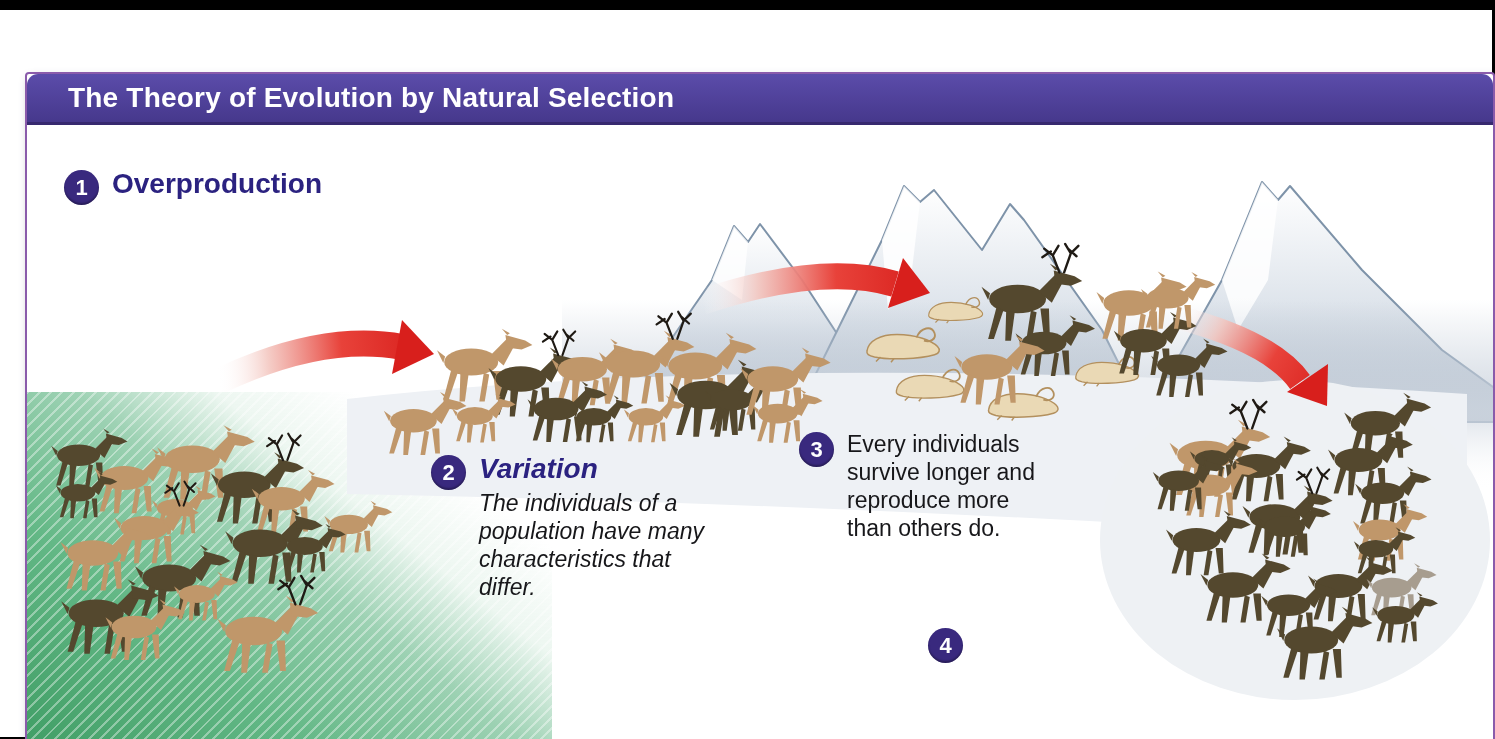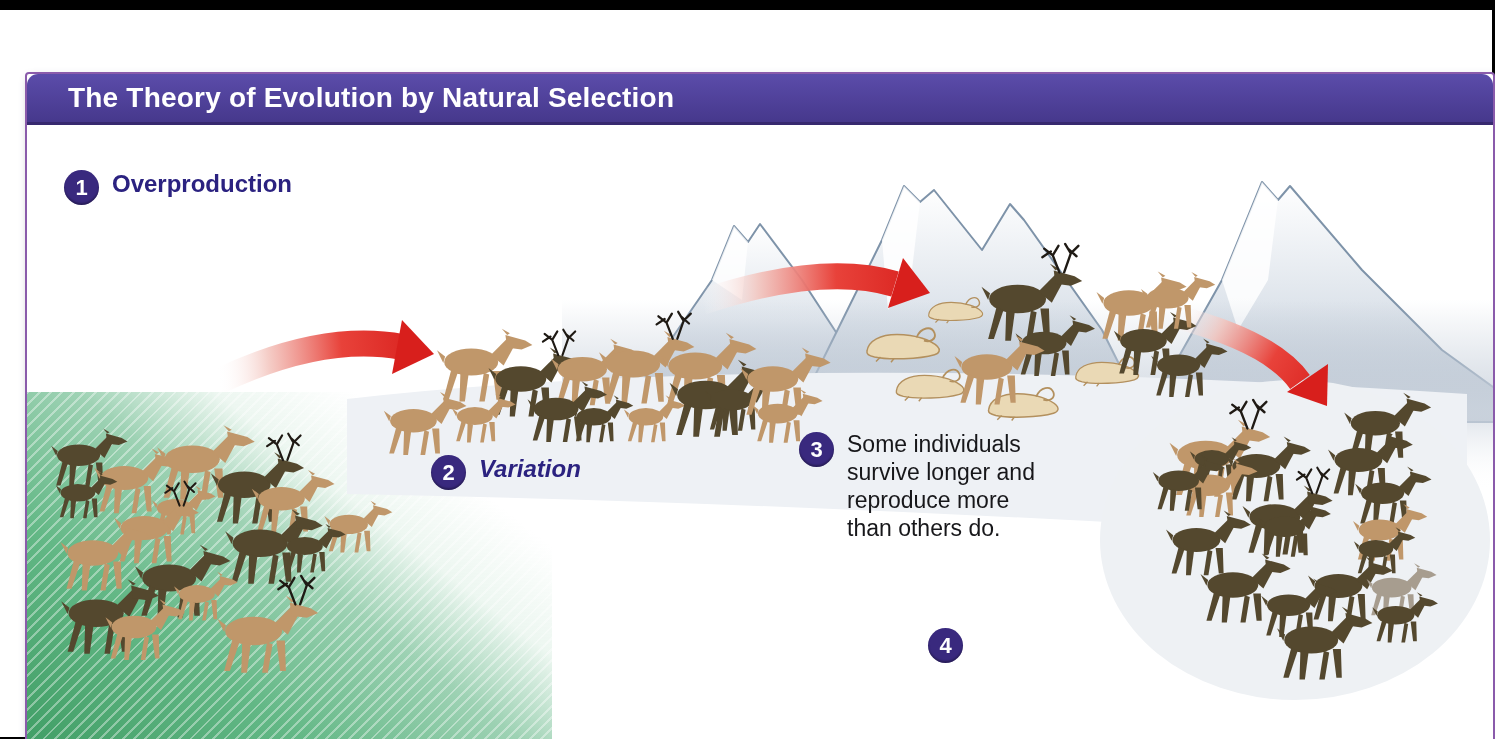--- a/index.html
+++ b/index.html
@@ -20,21 +20,21 @@
            repeating-linear-gradient(135deg, rgba(255,255,255,.38) 0 2px, rgba(255,255,255,0) 2px 8px),
            linear-gradient(38deg,#3f9d64 0%,#63b886 30%,#9ed2b4 52%,rgba(222,240,229,.55) 66%,rgba(255,255,255,0) 80%);}
   .mountains{position:absolute;left:535px;top:86px;width:935px;height:330px;z-index:1;}
   .terrain{position:absolute;left:0;top:0;width:1466px;height:684px;z-index:2;}
   .arrows{position:absolute;left:0;top:0;width:1466px;height:684px;z-index:3;}
   .herds{position:absolute;left:0;top:0;width:1466px;height:684px;z-index:4;}
   .step{position:absolute;display:flex;gap:13px;z-index:6;}
   .badge{flex:0 0 auto;width:35px;height:35px;border-radius:50%;background:#39297e;color:#fff;
          font-weight:bold;font-size:22px;line-height:35px;text-align:center;margin-top:2px;
          box-shadow:inset 0 -2px 2px rgba(0,0,0,.3);}
-  .step-heading{display:block;color:#2b2280;font-weight:bold;font-size:24px;line-height:31px;margin-bottom:5px;}
+  .step-heading{display:block;color:#2b2280;font-weight:bold;font-size:28px;line-height:31px;margin-bottom:5px;}
   .step-body{white-space:pre-line;color:#17171a;font-size:23px;line-height:28px;}
   .step.inline .step-heading{display:inline;margin:0;}
   .step.inline .step-body{display:inline;}
   .s1{left:37px;top:94px;}   .s1 .step-text{width:280px;}
   .s2{left:404px;top:379px;} .s2 .step-text{width:310px;font-style:italic;}
   .s3{left:772px;top:356px;} .s3 .step-text{width:290px;}
   .s4{left:901px;top:552px;} .s4 .step-text{max-width:478px;}
 </style>
 </head>
 <body>
@@ -901,27 +901,31 @@
       <div class="badge">1</div>
       <div class="step-text">
         <span class="step-heading">Overproduction</span>
       </div>
     </div>
 
     <div class="step s2">
       <div class="badge">2</div>
       <div class="step-text">
         <span class="step-heading">Variation</span>
+        <span class="step-body">The individuals of a
+population have many
+characteristics that
+differ.</span>
       </div>
     </div>
 
     <div class="step s3">
       <div class="badge">3</div>
       <div class="step-text">
-        <span class="step-body">Some individuals
+        <span class="step-body">Every individuals
 survive longer and
 reproduce more
 than others do.</span>
       </div>
     </div>
 
     <div class="step s4 inline">
       <div class="badge">4</div>
     </div>
 

